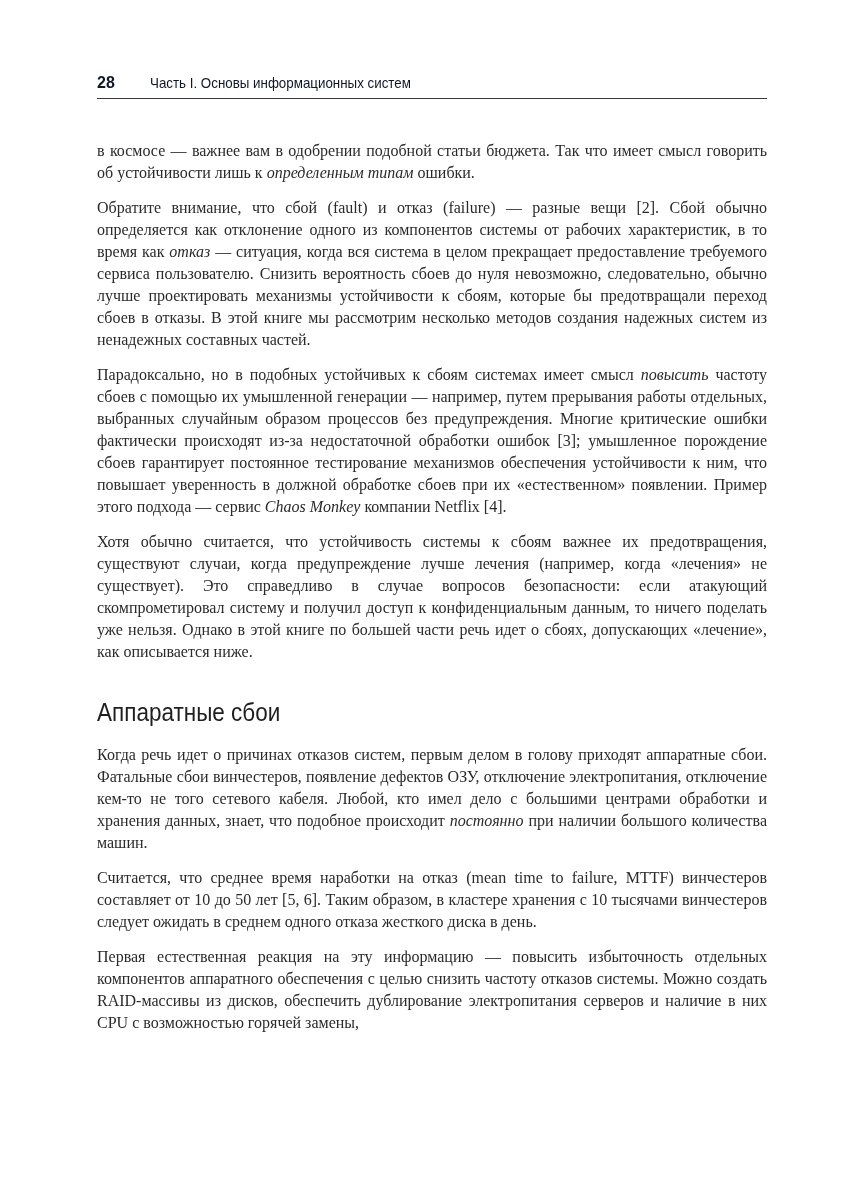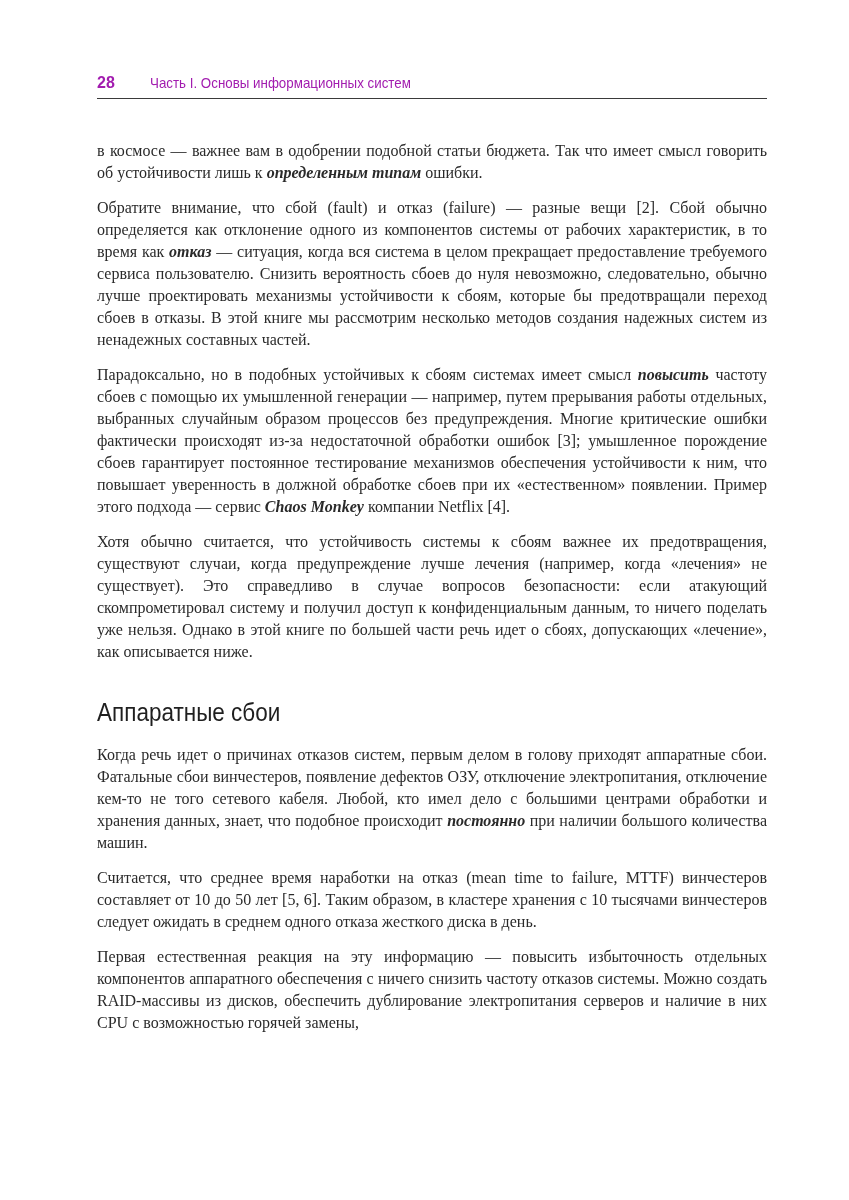--- a/index.html
+++ b/index.html
@@ -1,31 +1,31 @@
 <!DOCTYPE html>
 <html><head>
 <meta charset="utf-8">
 <style>
   html, body { margin: 0; padding: 0; background: #ffffff; }
   body { width: 849px; height: 1200px; position: relative; overflow: hidden; }
   .page { position: absolute; left: 97px; top: 0; width: 670px; }
   .running-head {
     position: absolute; top: 72px; left: 0; width: 670px; height: 26px;
     border-bottom: 1.5px solid #3a3a3a;
-    font-family: "Liberation Sans", sans-serif; color: #a21caf;
+    font-family: "Liberation Sans", sans-serif; color: #0f172a;
   }
   .page-num { position: absolute; left: 0; top: 2px; font-size: 16px; font-weight: bold; }
   .head-title { position: absolute; left: 53px; top: 3px; font-size: 14.5px; transform: scaleX(0.92); transform-origin: left; }
   .body-text {
     position: absolute; top: 140px; left: 0; width: 670px;
     font-family: "Liberation Serif", serif; font-size: 16px; line-height: 22px;
     color: #2a2a2a; text-align: justify; hyphens: manual;
   }
   .body-text p { margin: 0 0 13px 0; }
-  .body-text em { font-style: italic; font-weight: bold; }
+  .body-text em { font-style: italic; }
   h2.section {
     font-family: "Liberation Sans", sans-serif; font-weight: normal;
     font-size: 25px; color: #1f1f1f; margin: 34px 0 17px 0; line-height: 30px;
     transform: scaleX(0.9); transform-origin: left;
   }
 </style>
 </head>
 <body>
 
 <div class="page">
@@ -38,16 +38,16 @@
     <div id="before">
         <p><span>в космосе — важнее вам в одобрении подобной статьи бюджета. Так что имеет смысл говорить об устойчивости лишь к </span><em>определенным типам</em><span> ошибки.</span></p>
         <p><span>Обратите внимание, что сбой (fault) и отказ (failure) — разные вещи [2]. Сбой обычно определяется как отклонение одного из компонентов системы от рабочих характеристик, в то время как </span><em>отказ</em><span> — ситуация, когда вся система в целом прекращает предоставление требуемого сервиса пользователю. Снизить вероятность сбоев до нуля невозможно, следовательно, обычно лучше проектировать механизмы устойчивости к сбоям, которые бы предотвращали переход сбоев в отказы. В этой книге мы рассмотрим несколько методов создания надежных систем из ненадежных составных частей.</span></p>
         <p><span>Парадоксально, но в подобных устойчивых к сбоям системах имеет смысл </span><em>повысить</em><span> частоту сбоев с помощью их умышленной генерации — например, путем прерывания работы отдельных, выбранных случайным образом процессов без предупреждения. Многие критические ошибки фактически происходят из-за недостаточной обработки ошибок [3]; умышленное порождение сбоев гарантирует постоянное тестирование механизмов обеспечения устойчивости к ним, что повышает уверенность в должной обработке сбоев при их «естественном» появлении. Пример этого подхода — сервис </span><em>Chaos Monkey</em><span> компании Netflix [4].</span></p>
         <p><span>Хотя обычно считается, что устойчивость системы к сбоям важнее их предотвращения, существуют случаи, когда предупреждение лучше лечения (например, когда «лечения» не существует). Это справедливо в случае вопросов безопасности: если атакующий скомпрометировал систему и получил доступ к конфиденциальным данным, то ничего поделать уже нельзя. Однако в этой книге по большей части речь идет о сбоях, допускающих «лечение», как описывается ниже.</span></p>
       </div>
     <h2 class="section">Аппаратные сбои</h2>
     <div id="after">
         <p><span>Когда речь идет о причинах отказов систем, первым делом в голову приходят аппаратные сбои. Фатальные сбои винчестеров, появление дефектов ОЗУ, отключение электропитания, отключение кем-то не того сетевого кабеля. Любой, кто имел дело с большими центрами обработки и хранения данных, знает, что подобное происходит </span><em>постоянно</em><span> при наличии большого количества машин.</span></p>
         <p><span>Считается, что среднее время наработки на отказ (mean time to failure, MTTF) винчестеров составляет от 10 до 50 лет [5, 6]. Таким образом, в кластере хранения с 10 тысячами винчестеров следует ожидать в среднем одного отказа жесткого диска в день.</span></p>
-        <p><span>Первая естественная реакция на эту информацию — повысить избыточность отдельных компонентов аппаратного обеспечения с ничего снизить частоту отказов системы. Можно создать RAID-массивы из дисков, обеспечить дублирование электропитания серверов и наличие в них CPU с возможностью горячей замены,</span></p>
+        <p><span>Первая естественная реакция на эту информацию — повысить избыточность отдельных компонентов аппаратного обеспечения с целью снизить частоту отказов системы. Можно создать RAID-массивы из дисков, обеспечить дублирование электропитания серверов и наличие в них CPU с возможностью горячей замены,</span></p>
       </div>
   </div>
 </div>
 
 </body></html>

